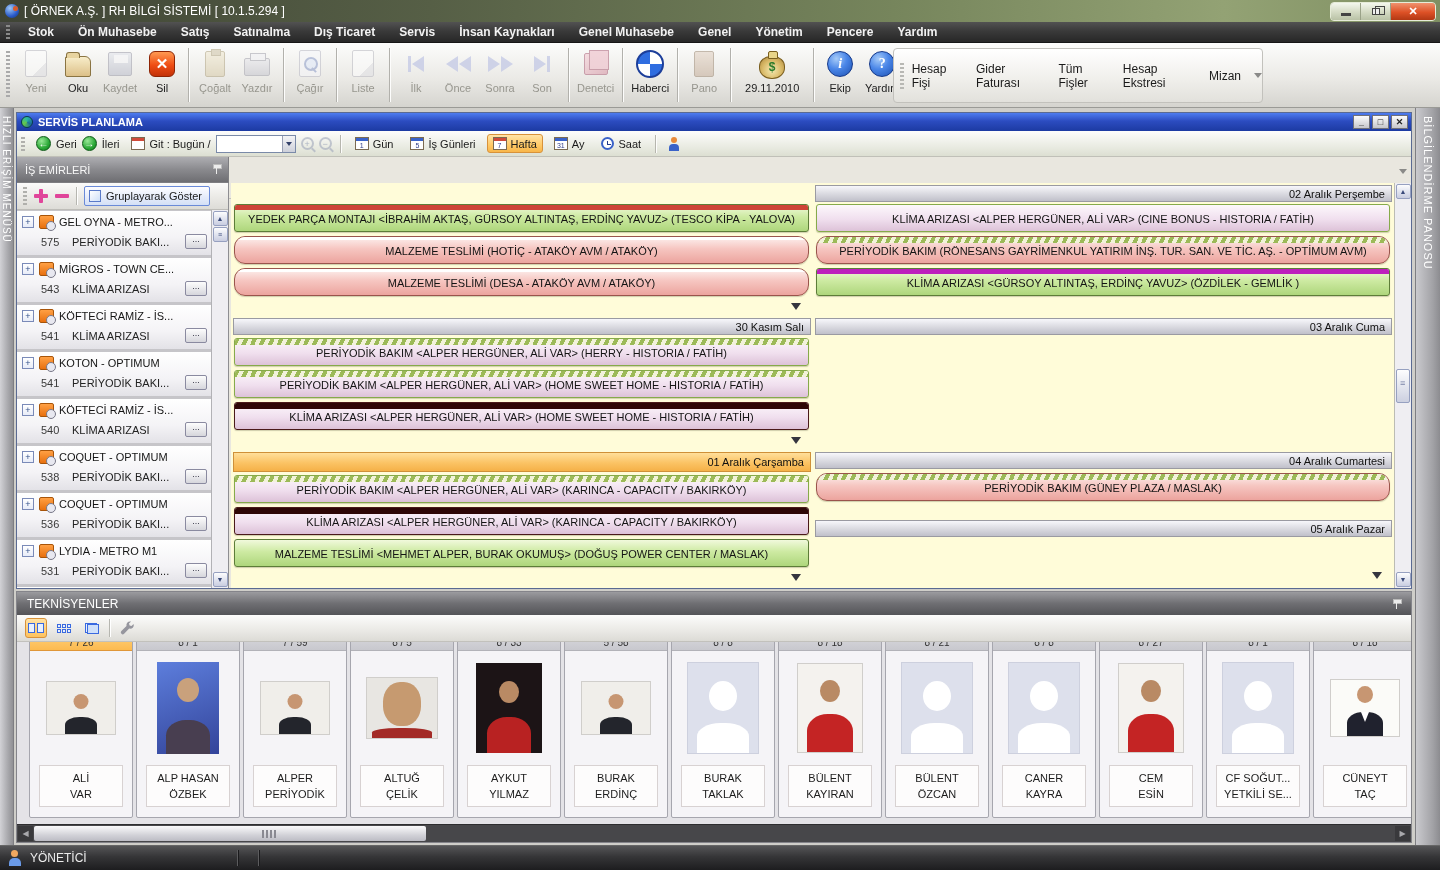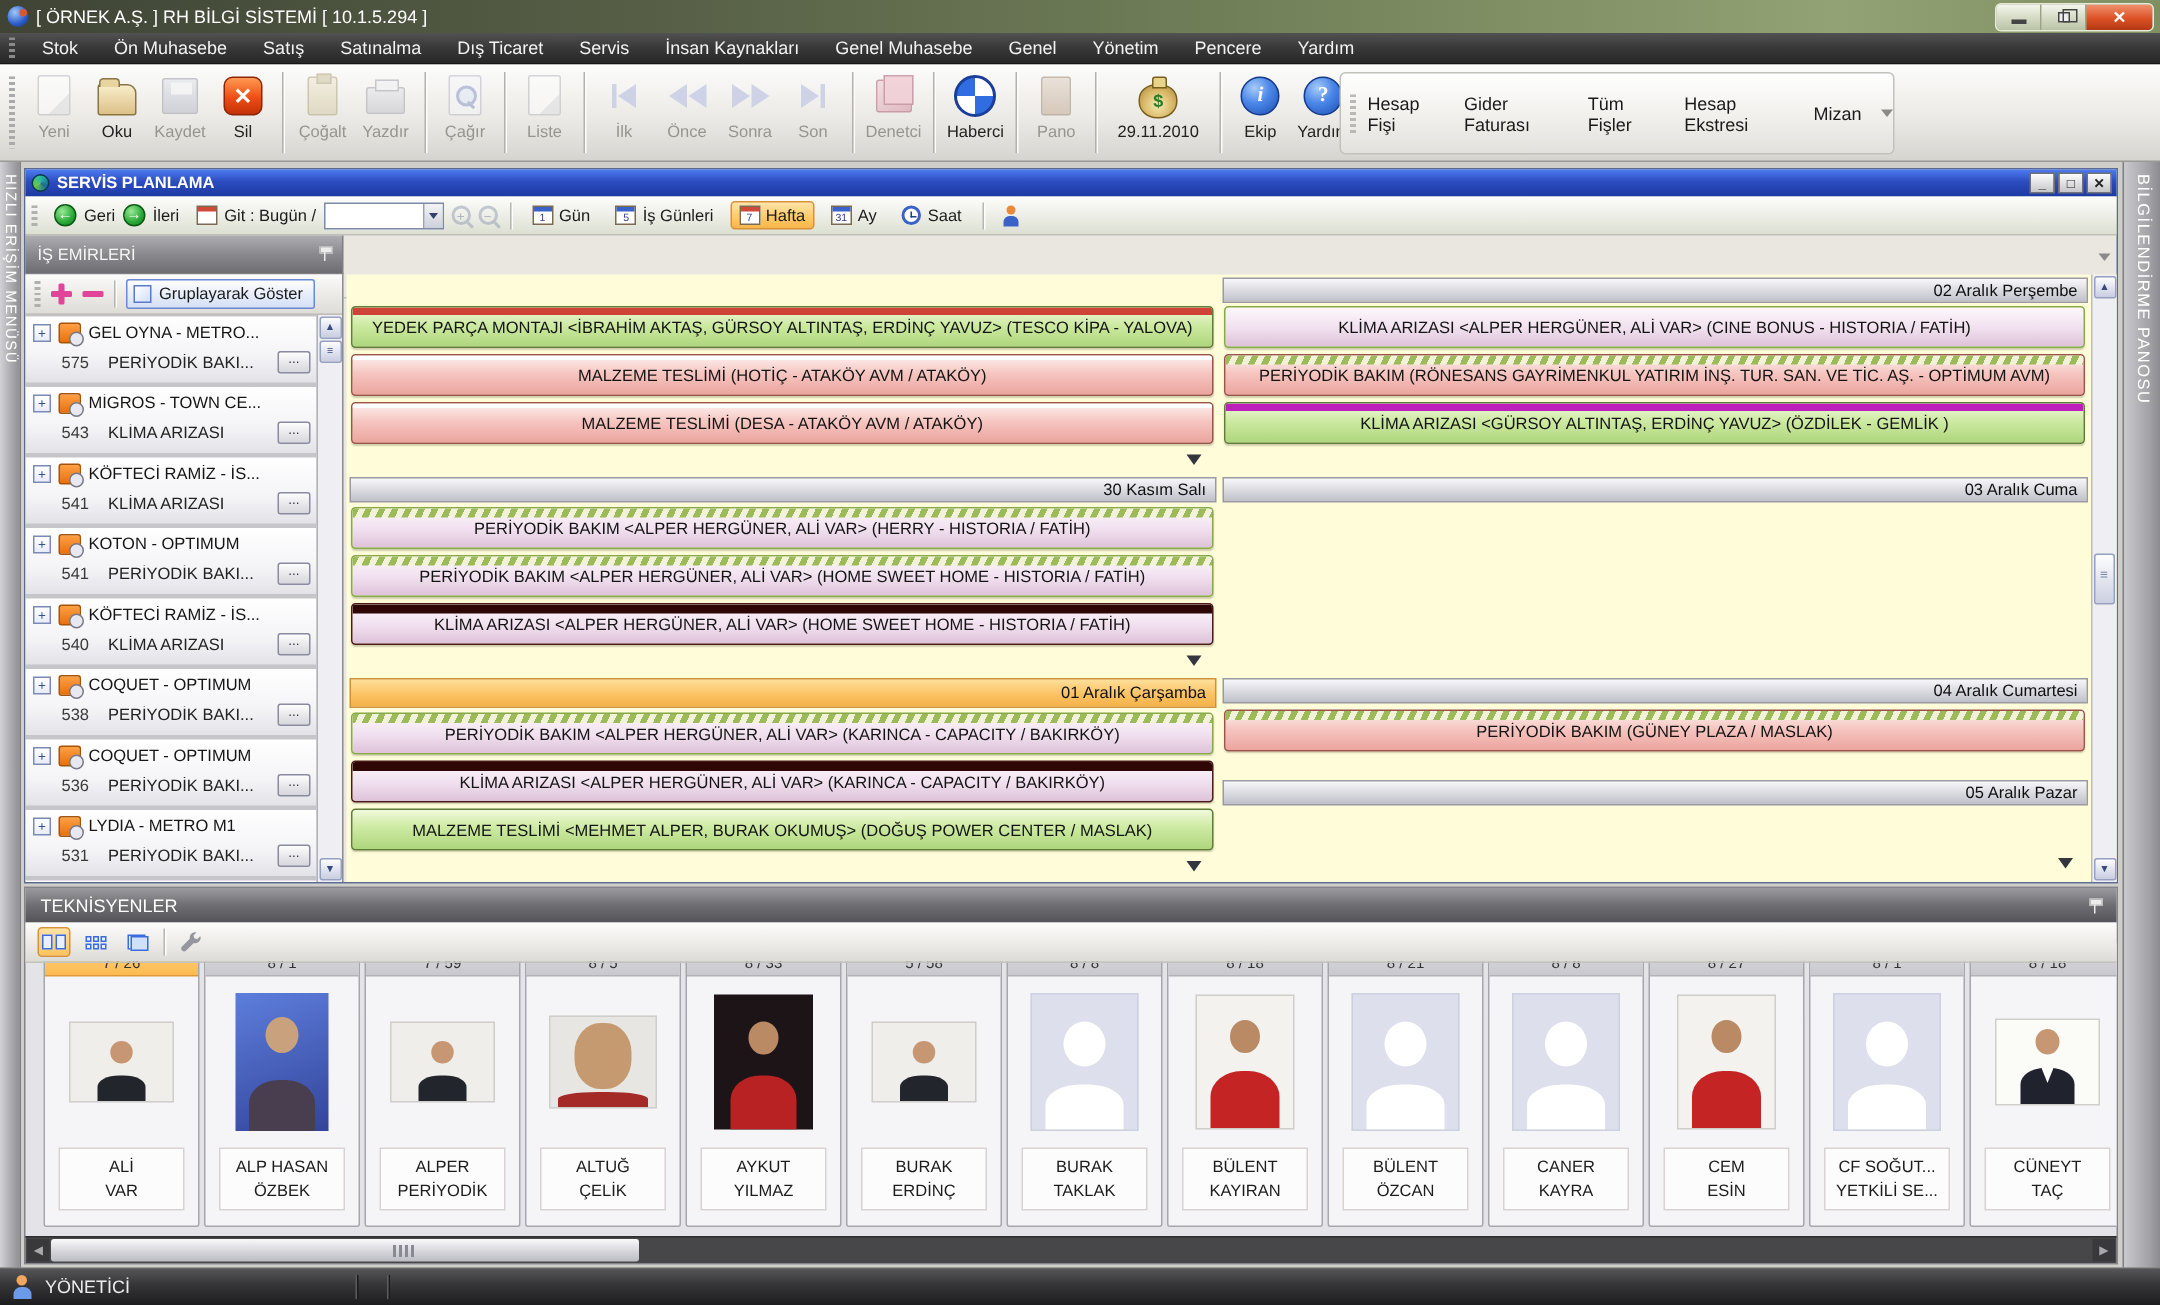--- a/index.html
+++ b/index.html
@@ -20,21 +20,21 @@
   .wc-rest-glyph { width:8px; height:7px; border:1px solid #444; background:#eee; position:relative; }
   .wc-rest-glyph::before { content:""; position:absolute; left:2px; top:-3px; width:8px; height:7px; border:1px solid #444; background:transparent; }
   .wc-close { width:44px; background:linear-gradient(180deg,#f0926e 0%,#dd5126 55%,#b23814 100%); border-right:none; color:#fff; font-weight:bold; font-size:11px; }
 
   
   .menubar { position:absolute; top:22px; left:0; right:0; height:21px;
     background:linear-gradient(180deg,#525252 0%,#3a3a3a 45%,#272727 100%);
     display:flex; align-items:center; color:#f2f2f2; font-size:12px; padding-left:6px; border-bottom:1px solid #161616;}
   .grip-v { width:4px; height:14px; margin-right:6px;
     background:repeating-linear-gradient(180deg,#8a8a8a 0 2px, transparent 2px 4px); }
-  .menu-item { padding:2px 12px; cursor:default; }
+  .menu-item { padding:2px 12px; cursor:default;font-weight:bold; }
 
   
   .toolbar { position:absolute; top:43px; left:0; right:0; height:65px;
     background:linear-gradient(180deg,#fcfcfb 0%,#ebeae6 55%,#d5d4cf 100%); border-bottom:1px solid #9a9a96; }
   .tb-row { display:flex; align-items:flex-start; height:100%; padding-left:4px; }
   .tb-grip { width:4px; height:48px; margin:8px 5px 0 2px;
     background:repeating-linear-gradient(180deg,#aaa 0 2px, transparent 2px 4px); }
   .tb-btn { min-width:42px; padding:4px 3px 0; height:62px; display:flex; flex-direction:column; align-items:center; font-size:11px; color:#222; }
   .tb-btn.disabled { color:#97968e; }
   .tb-btn .ico { width:30px; height:33px; display:flex; align-items:center; justify-content:center; margin-bottom:2px; position:relative; }
@@ -157,21 +157,21 @@
   .col-right { left:584px; width:577px; }
   .day { position:absolute; left:0; right:0; }
   .day-header { height:17px; background:linear-gradient(180deg,#f7f7fb 0%,#dedee4 45%,#c0c0ca 100%); border:1px solid #9a9aa2; display:flex; align-items:center; justify-content:flex-end; padding-right:6px; font-size:11px; color:#101010; }
   .day-header.today { height:20px; background:linear-gradient(180deg,#ffdf9a 0%,#fbc364 55%,#f5b148 100%); border-color:#cf9038; }
   .ev { position:absolute; left:1px; right:2px; height:28px; border-radius:3px; border:1px solid #888; overflow:hidden; background:#fff; box-shadow:0 1px 1px rgba(120,120,90,.35); }
   .ev .top { position:absolute; top:0; left:0; right:0; height:4px; background:transparent; }
   .ev .txt { position:absolute; left:0; right:0; top:4px; bottom:0; text-align:center; white-space:nowrap; overflow:hidden; font-size:11px; color:#141414; line-height:21px; }
   .ev-green { border-color:#5d7d38; background:linear-gradient(180deg,#f1f9dc 0%,#cdeaa2 45%,#aed67c 100%); }
   .ev-green.redtop .top { height:5px; background:#ce4336; }
   .ev-green.magtop .top { height:5px; background:#bd1fbd; }
-  .ev-salmon { border-color:#9a544c; background:linear-gradient(180deg,#fdf1ef 0%,#f6c6c1 45%,#eca49e 100%); }
+  .ev-salmon { border-color:#9a544c; background:linear-gradient(180deg,#fdf1ef 0%,#f6c6c1 45%,#eca49e 100%);border-radius:11px; }
   .ev-salmon .top { height:3px; background:#fff; }
   .ev-salmon.striped .top { height:6px; background:repeating-linear-gradient(115deg,#9cba58 0 4px,#f2f2da 4px 8px); }
   .ev-lav { border-color:#86aa4a; background:linear-gradient(180deg,#fdf8fc 0%,#f0dfee 55%,#ddc2d8 100%); }
   .ev-lav.striped .top { height:6px; background:repeating-linear-gradient(115deg,#9cba58 0 4px,#f2f2da 4px 8px); }
   .ev-lav.martop { border-color:#4a1a1a; }
   .ev-lav.martop .top { height:6px; background:#2e0606; }
   .ovf { position:absolute; right:10px; width:0; height:0; border-left:5px solid transparent; border-right:5px solid transparent; border-top:7px solid #35353f; }
 
   
   .tek { position:absolute; left:16px; top:483px; width:1396px; height:252px; border:1px solid #84848a; background:#e4e3e7; }

